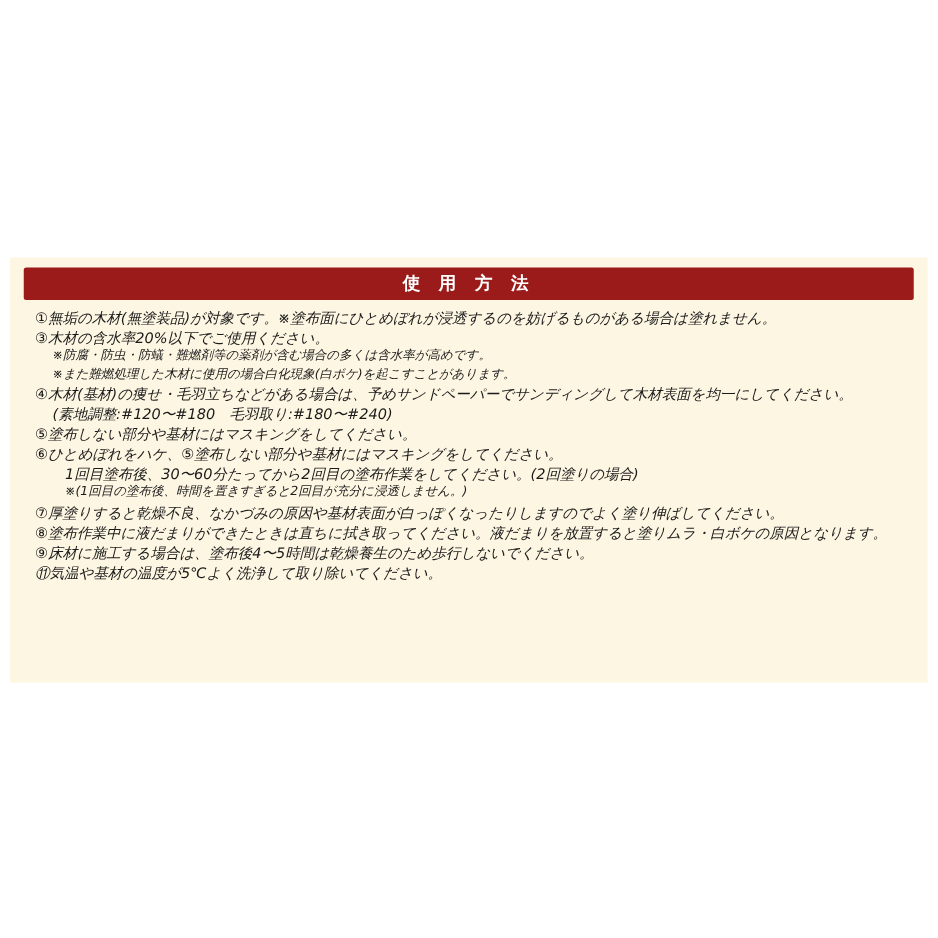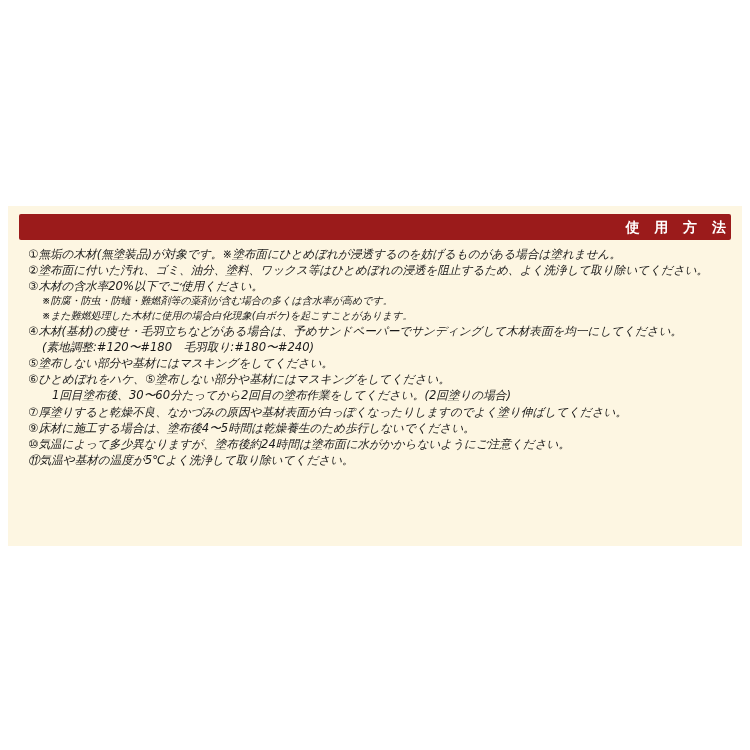--- a/index.html
+++ b/index.html
@@ -37,21 +37,21 @@
     background: #9b1b1b;
     border-radius: 2px;
   }
   .header-title {
     position: absolute;
     left: 0;
     top: 0;
     width: 100%;
     height: 26px;
     line-height: 26px;
-    text-align: right;
+    text-align: center;
     color: #ffffff;
     font-size: 14px;
     font-weight: bold;
     letter-spacing: 5px;
     font-family: "DejaVu Sans", "Liberation Sans", sans-serif;
   }
   .body-list {
     position: absolute;
     left: 20px;
     top: 40px;
@@ -85,28 +85,28 @@
 </head>
 <body>
 
 <div class="page">
   <div class="panel">
     <div class="header-bar">
       <div class="header-title">使 用 方 法</div>
     </div>
     <div class="body-list">
         <div class="line">①無垢の木材(無塗装品)が対象です。※塗布面にひとめぼれが浸透するのを妨げるものがある場合は塗れません。</div>
-        <div class="line">②塗布面に付いた汚れ、ゴミ、油分、塗料、ワックス等はひとめぼれの浸透を阻止するため、よく洗浄して取り除いてください。</div>
         <div class="line">③木材の含水率20%以下でご使用ください。</div>
         <div class="line sub">※防腐・防虫・防蟻・難燃剤等の薬剤が含む場合の多くは含水率が高めです。</div>
         <div class="line sub">※また難燃処理した木材に使用の場合白化現象(白ボケ)を起こすことがあります。</div>
         <div class="line">④木材(基材)の痩せ・毛羽立ちなどがある場合は、予めサンドペーパーでサンディングして木材表面を均一にしてください。</div>
         <div class="line ind1">(素地調整:#120〜#180　毛羽取り:#180〜#240)</div>
         <div class="line">⑤塗布しない部分や基材にはマスキングをしてください。</div>
         <div class="line">⑥ひとめぼれをハケ、⑤塗布しない部分や基材にはマスキングをしてください。</div>
         <div class="line ind2">1回目塗布後、30〜60分たってから2回目の塗布作業をしてください。(2回塗りの場合)</div>
+        <div class="line sub2">※(1回目の塗布後、時間を置きすぎると2回目が充分に浸透しません。)</div>
         <div class="line">⑦厚塗りすると乾燥不良、なかづみの原因や基材表面が白っぽくなったりしますのでよく塗り伸ばしてください。</div>
+        <div class="line">⑧塗布作業中に液だまりができたときは直ちに拭き取ってください。液だまりを放置すると塗りムラ・白ボケの原因となります。</div>
         <div class="line">⑨床材に施工する場合は、塗布後4〜5時間は乾燥養生のため歩行しないでください。</div>
-        <div class="line">⑩気温によって多少異なりますが、塗布後約24時間は塗布面に水がかからないようにご注意ください。</div>
         <div class="line">⑪気温や基材の温度が5℃よく洗浄して取り除いてください。</div>
       </div>
   </div>
 </div>
 
 </body></html>

